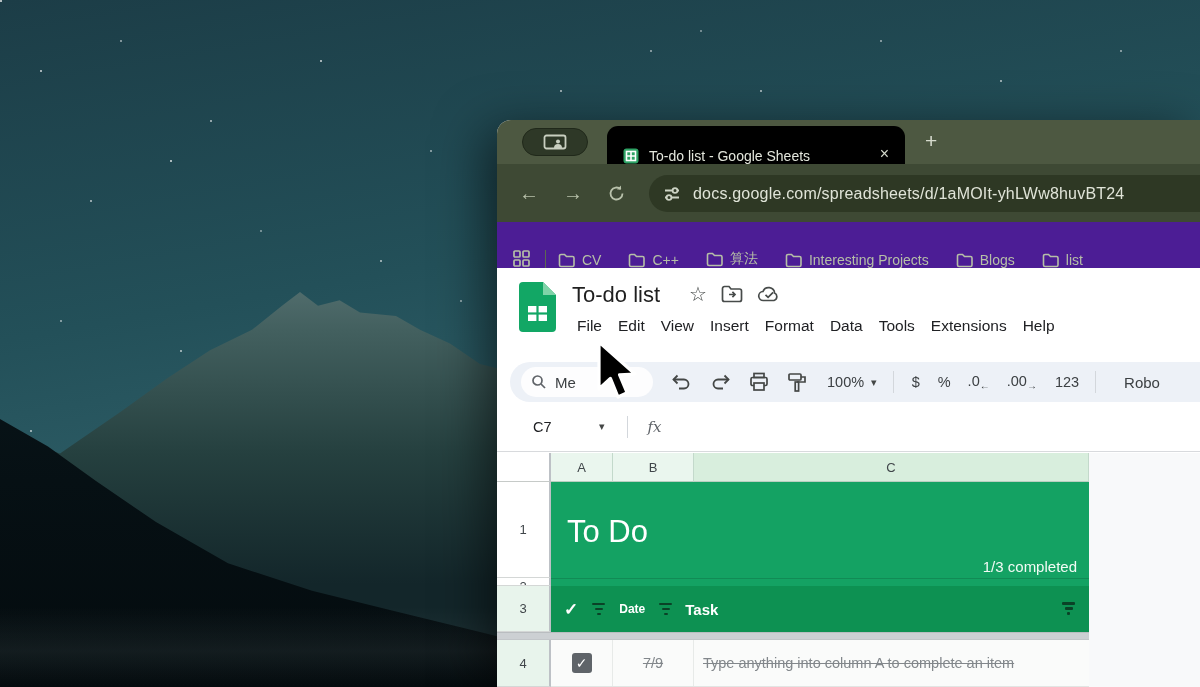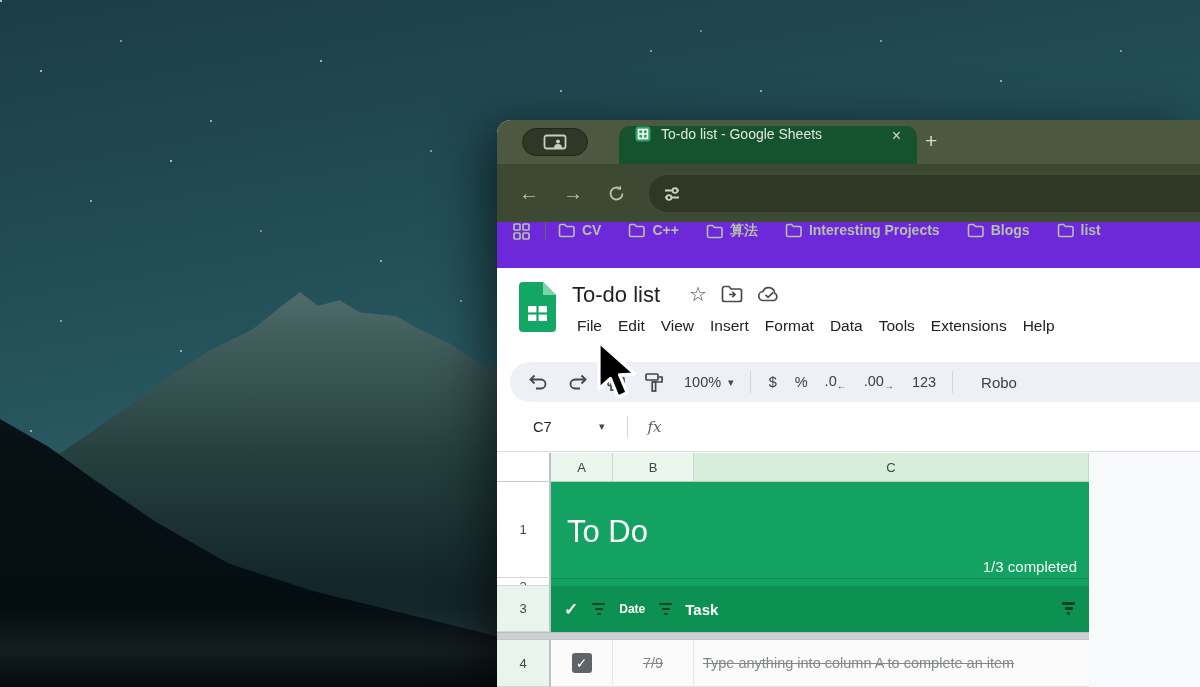--- a/index.html
+++ b/index.html
@@ -33,34 +33,34 @@
     background:linear-gradient(180deg,rgba(150,175,175,0) 0%,rgba(150,175,175,.10) 55%,rgba(150,175,175,0) 100%); }
 
   
   .window { position:absolute; left:497px; top:120px; width:703px; height:567px;
     border-radius:14px 0 0 0; overflow:hidden; box-shadow:-12px 10px 50px rgba(0,0,0,.55); background:#fff; }
 
   .tabstrip { position:absolute; left:0; top:0; width:100%; height:44px; background:#4d5841; }
   .tabsearch-pill { position:absolute; left:25px; top:8px; width:66px; height:28px; border-radius:14px;
     background:#2e3827; border:1.5px solid #20281a; display:flex; align-items:center; justify-content:center; cursor:default; }
   .tab { position:absolute; left:110px; top:6px; width:298px; height:38px; border-radius:11px 11px 0 0;
-    background:#14532d; display:flex; align-items:flex-start; padding:0 12px 0 16px;margin-left:12px; }
+    background:#000000; display:flex; align-items:flex-end; padding:0 12px 0 16px; }
   .tab-title { flex:1; margin-left:10px; font-size:14px; color:#e4e7dd; white-space:nowrap; overflow:hidden; }
   .tab-close { font-size:16px; color:#d6dbcd; line-height:1; padding:2px 4px; }
   .newtab-btn { position:absolute; left:422px; top:9px; font-size:21px; color:#d6dbcd; padding:0 6px; }
 
   .addressrow { position:absolute; left:0; top:44px; width:100%; height:58px; background:#3e4934;
     display:flex; align-items:center; }
   .nav-icon { color:#b9c2ab; font-size:20px; margin-left:22px; line-height:1; }
   .url-pill { position:absolute; left:152px; top:11px; right:-20px; height:37px; border-radius:19px;
     background:#2e3824; display:flex; align-items:center; padding-left:13px; }
   .url-text { margin-left:11px; font-size:16px; color:#e0e4d8; letter-spacing:.2px; white-space:nowrap; }
 
-  .bookmarksrow { position:absolute; left:0; top:102px; width:100%; height:46px; background:#6d28d9;
-    display:flex; align-items:flex-start;font-weight:bold; }
+  .bookmarksrow { position:absolute; left:0; top:102px; width:100%; height:46px; background:#4c1d95;
+    display:flex; align-items:flex-end; }
   .bm-divider { width:1px; height:18px; background:#5c6850; margin:0 12px 0 14px; }
   .bookmark { display:flex; align-items:center; gap:7px; margin-right:27px; color:#b6bfa7; font-size:14px; white-space:nowrap; }
 
   
   .sheets-header { position:absolute; left:0; top:148px; width:100%; height:94px; background:#ffffff; }
   .sheets-logo { position:absolute; left:22px; top:14px; width:37px; height:50px; }
   .doc-title { position:absolute; left:75px; top:14px; font-size:22px; color:#1f1f1f; }
   .title-icons { position:absolute; left:192px; top:16px; display:flex; align-items:center; gap:14px; }
   .star-glyph { font-size:20px; color:#474b4a; line-height:1; }
   .menubar { position:absolute; left:72px; top:46px; display:flex; }
@@ -176,20 +176,21 @@
         <path d="M15.5 9.5 a6 6 0 1 1 -1.8-4.3" fill="none" stroke="#b9c2ab" stroke-width="1.8"></path>
         <path d="M14 1.5 v4 h-4 z" fill="#b9c2ab"></path>
       </svg>
       <div class="url-pill">
         <svg width="20" height="20" viewBox="0 0 20 20">
           <line x1="3" y1="6.5" x2="17" y2="6.5" stroke="#cdd3c4" stroke-width="1.8"></line>
           <line x1="3" y1="13.5" x2="17" y2="13.5" stroke="#cdd3c4" stroke-width="1.8"></line>
           <circle cx="13" cy="6.5" r="2.4" fill="#2e3824" stroke="#cdd3c4" stroke-width="1.8"></circle>
           <circle cx="7" cy="13.5" r="2.4" fill="#2e3824" stroke="#cdd3c4" stroke-width="1.8"></circle>
         </svg>
+        <span class="url-text">docs.google.com/spreadsheets/d/1aMOIt-yhLWw8huvBT24</span>
       </div>
     </div>
 
     <div class="bookmarksrow">
       <svg style="margin-left:15px" width="19" height="19" viewBox="0 0 19 19">
         <rect x="2" y="2" width="6" height="6" rx="1" fill="none" stroke="#b6bfa7" stroke-width="1.7"></rect>
         <rect x="11" y="2" width="6" height="6" rx="1" fill="none" stroke="#b6bfa7" stroke-width="1.7"></rect>
         <rect x="2" y="11" width="6" height="6" rx="1" fill="none" stroke="#b6bfa7" stroke-width="1.7"></rect>
         <rect x="11" y="11" width="6" height="6" rx="1" fill="none" stroke="#b6bfa7" stroke-width="1.7"></rect>
       </svg>
@@ -259,20 +260,27 @@
         <span class="menu-item">Insert</span>
         <span class="menu-item">Format</span>
         <span class="menu-item">Data</span>
         <span class="menu-item">Tools</span>
         <span class="menu-item">Extensions</span>
         <span class="menu-item">Help</span>
       </div>
     </div>
 
     <div class="toolbar">
+      <div class="search-pill">
+        <svg width="16" height="16" viewBox="0 0 16 16">
+          <circle cx="6.5" cy="6.5" r="4.5" fill="none" stroke="#5f6368" stroke-width="1.7"></circle>
+          <line x1="10" y1="10" x2="14" y2="14" stroke="#5f6368" stroke-width="1.7"></line>
+        </svg>
+        <span class="search-text">Me</span>
+      </div>
       <span class="tb-icon">
         <svg width="21" height="18" viewBox="0 0 21 18">
           <path d="M6.5 2.5 L2.5 6.5 L6.5 10.5" fill="none" stroke="#444746" stroke-width="1.8"></path>
           <path d="M2.5 6.5 h10.5 a4.5 4.5 0 0 1 0 9 h-5" fill="none" stroke="#444746" stroke-width="1.8"></path>
         </svg>
       </span>
       <span class="tb-icon">
         <svg width="21" height="18" viewBox="0 0 21 18">
           <path d="M14.5 2.5 L18.5 6.5 L14.5 10.5" fill="none" stroke="#444746" stroke-width="1.8"></path>
           <path d="M18.5 6.5 h-10.5 a4.5 4.5 0 0 0 0 9 h5" fill="none" stroke="#444746" stroke-width="1.8"></path>

